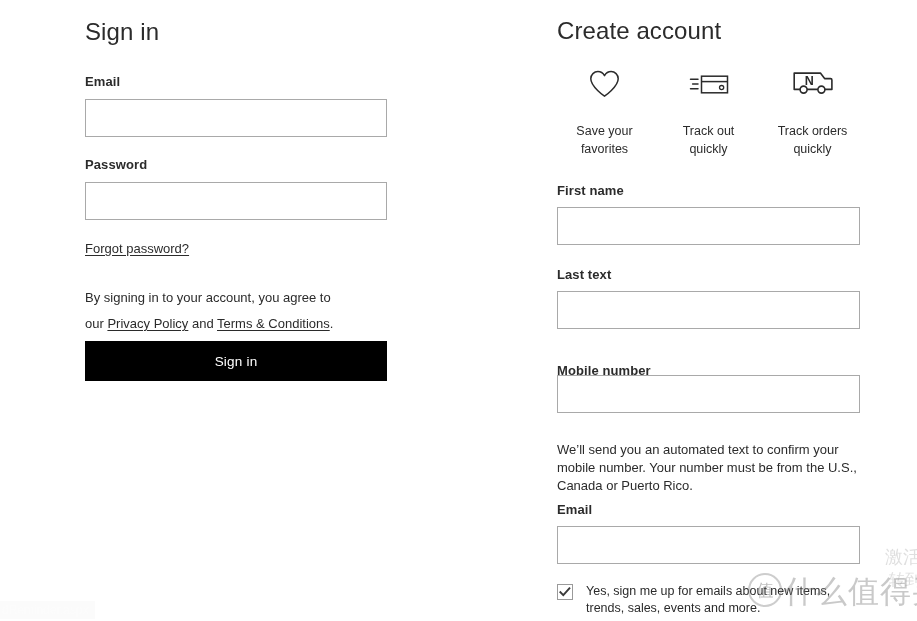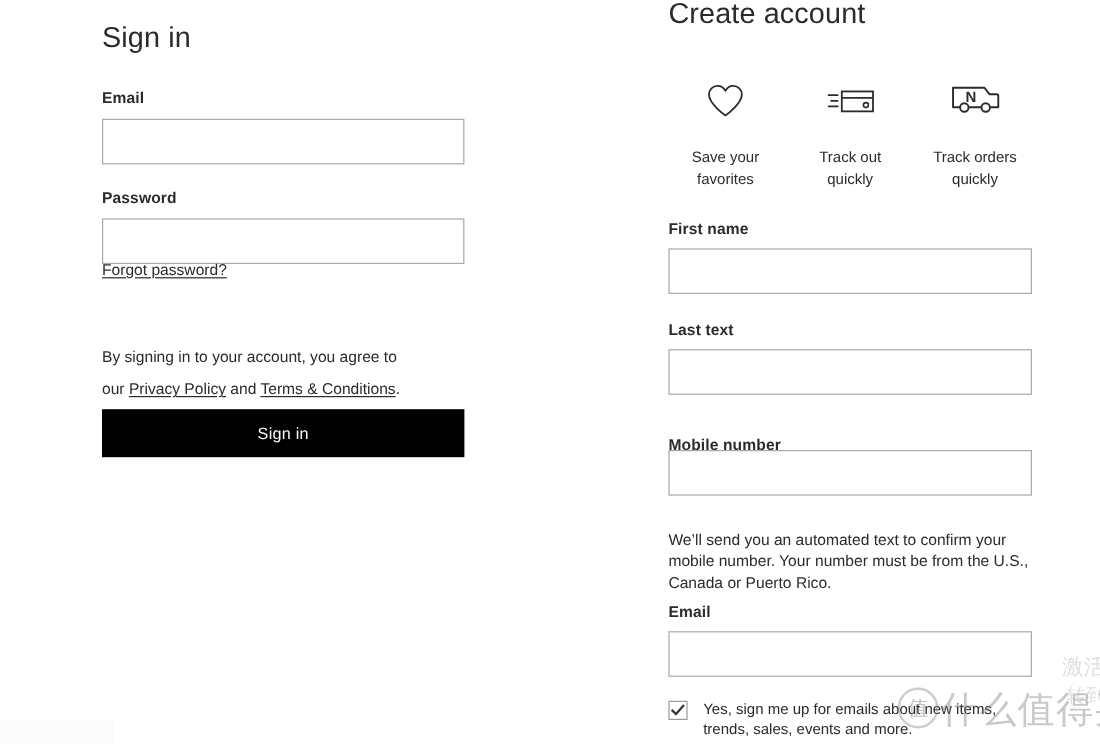--- a/index.html
+++ b/index.html
@@ -43,21 +43,21 @@
   .heading {
     font-size: 24px;
     font-weight: 400;
     color: #2b2b2b;
     letter-spacing: .1px;
     margin: 0;
     padding: 0;
     line-height: 1;
   }
   .col-signin .heading { padding-top: 20px; }
-  .col-create .heading { }
+  .col-create .heading { padding-top: 19px; }
 
   
   .field-label {
     font-size: 13px;
     font-weight: 700;
     color: #2b2b2b;
     line-height: 1;
     letter-spacing: .1px;
   }
   .text-input {
@@ -82,21 +82,21 @@
 
   .link {
     color: #2b2b2b;
     text-decoration: underline;
     text-underline-offset: 2px;
     cursor: pointer;
   }
   .forgot-link {
     position: absolute;
     left: 0;
-    top: 218px;
+    top: 242px;
     font-size: 13px;
     line-height: 1;
   }
 
   .legal {
     position: absolute;
     left: 0;
     top: 272px;
     width: 260px;
     font-size: 13px;

